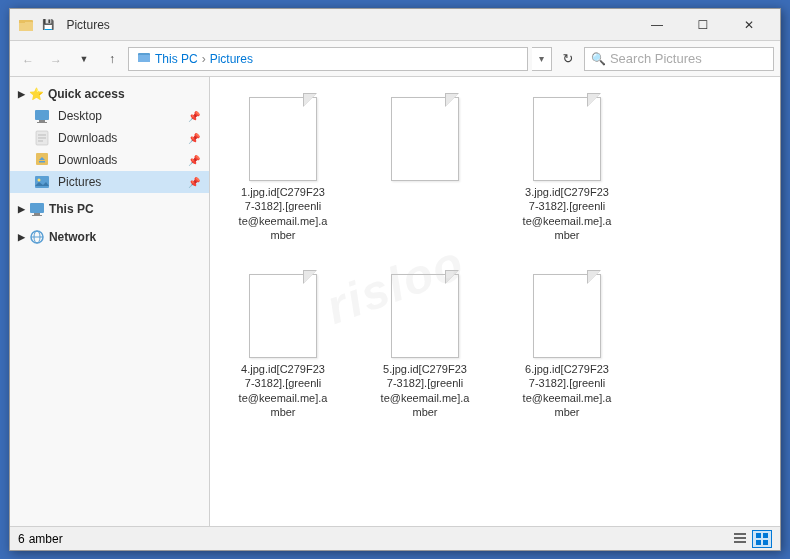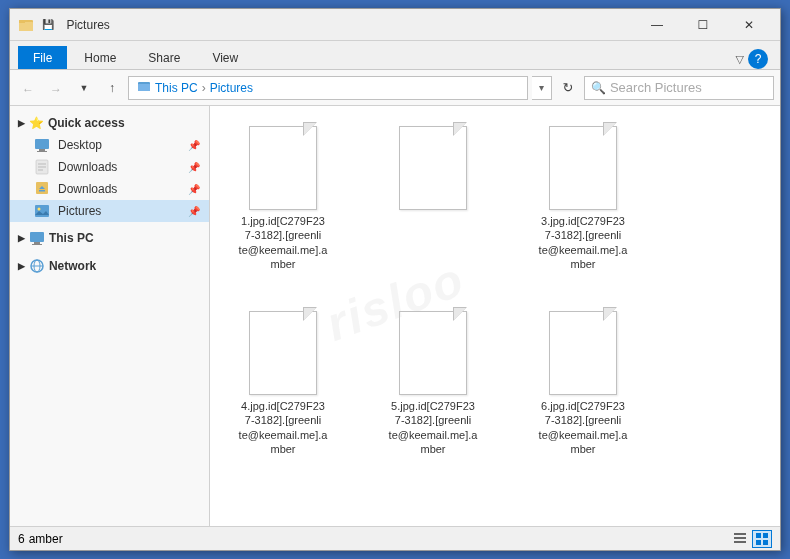--- a/index.html
+++ b/index.html
@@ -340,33 +340,20 @@
       <span title="Save" style="cursor:pointer;">💾</span>
     </div>
     <div class="title-bar-title">Pictures</div>
     <div class="title-bar-controls">
       <button class="title-btn">—</button>
       <button class="title-btn">☐</button>
       <button class="title-btn close">✕</button>
     </div>
   </div>
 
-  <div class="ribbon">
-    <div class="ribbon-tabs">
-      <div class="ribbon-tab active">File</div>
-      <div class="ribbon-tab">Home</div>
-      <div class="ribbon-tab">Share</div>
-      <div class="ribbon-tab">View</div>
-      <div style="flex:1"></div>
-      <div style="display:flex;align-items:center;gap:4px;padding-right:4px;">
-        <span style="font-size:11px;cursor:pointer;color:#555;">▽</span>
-        <span style="width:20px;height:20px;border-radius:50%;background:#0078d7;color:white;display:flex;align-items:center;justify-content:center;font-size:12px;cursor:pointer;">?</span>
-      </div>
-    </div>
-  </div>
 
   <div class="address-bar">
     <button class="nav-btn disabled">←</button>
     <button class="nav-btn disabled">→</button>
     <button class="nav-btn" style="font-size:9px;">▼</button>
     <button class="nav-btn">↑</button>
     <div class="address-path">
       <span>
         <svg width="14" height="14" viewBox="0 0 14 14">
             <rect x="1" y="3" width="12" height="9" rx="1" fill="#5a9fd4"></rect>
@@ -467,21 +454,21 @@
         </div>
         <span>Network</span>
       </div>
 
     </div>
 
     <div class="file-area" style="position:relative;">
 
       <div class="watermark" style="top:40%;left:20%;">risloo</div>
 
-      <div id="file-items-container" style="display:flex;flex-wrap:wrap;gap:20px;width:100%;">
+      <div id="file-items-container" style="display:flex;flex-wrap:wrap;gap:12px;width:100%;">
           <div class="file-icon-wrapper">
     <div class="file-icon">
       <div class="file-page"></div>
       <div class="file-corner"></div>
       <div class="file-corner-fill"></div>
     </div>
     <div class="file-label">1.jpg.id[C279F23<br>7-3182].[greenli<br>te@keemail.me].a<br>mber</div>
   </div>
           <div class="file-icon-wrapper">
     <div class="file-icon">

